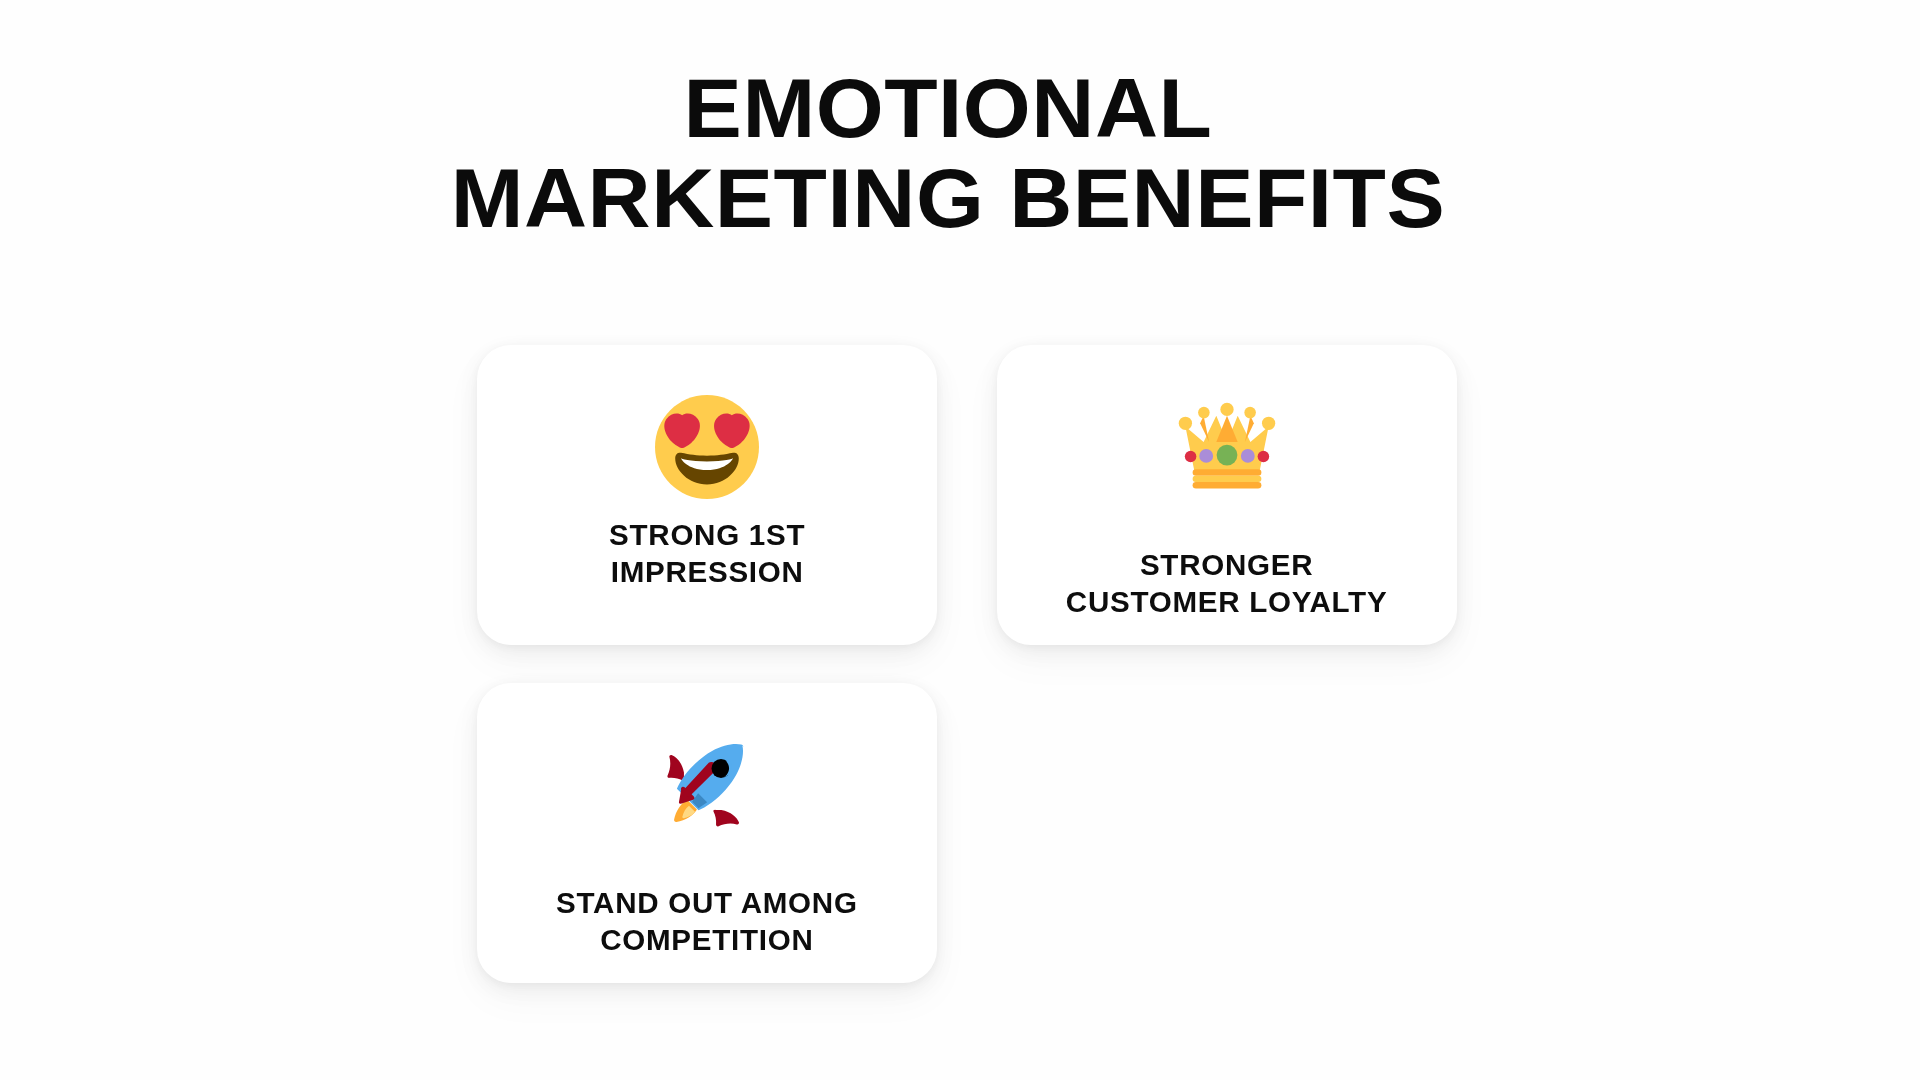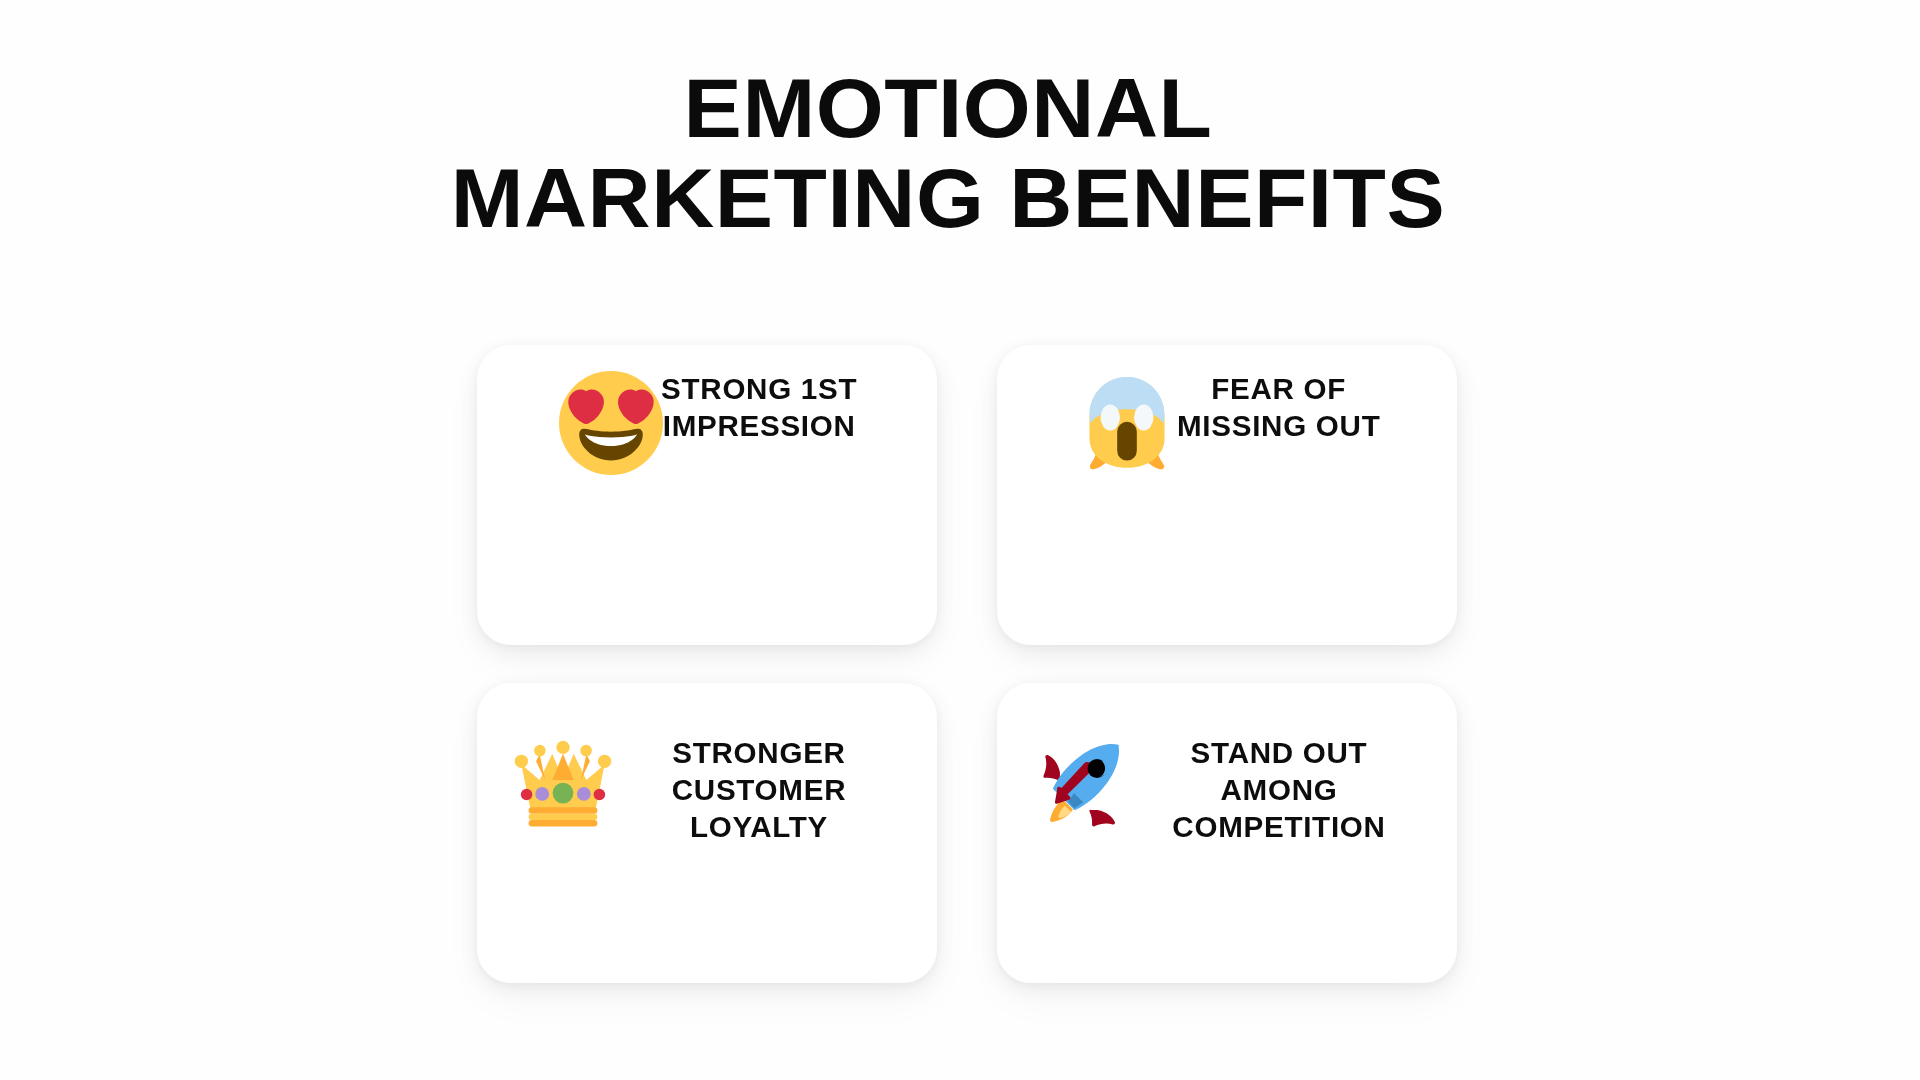--- a/index.html
+++ b/index.html
@@ -59,21 +59,22 @@
   }
   .card {
     position: relative;
     background: #ffffff;
     border-radius: 34px;
     box-shadow:
       0 6px 22px rgba(17, 17, 17, 0.055),
       0 2px 8px rgba(17, 17, 17, 0.04),
       0 16px 40px rgba(17, 17, 17, 0.035);
     display: flex;
-    flex-direction: row;
+    flex-direction: column;
+    align-items: center;
     justify-content: center;
     box-sizing: border-box;
     padding: 26px 34px 30px;
   }
   .card-icon {
     width: 104px;
     height: 104px;
     margin-bottom: 18px;
     display: flex;
     align-items: center;
@@ -118,35 +119,20 @@
           <path fill="#664500" d="M18 21c-3.623 0-6.027-.422-9-1-.679-.131-2 0-2 2 0 4 4.595 9 11 9 6.404 0 11-5 11-9 0-2-1.321-2.132-2-2-2.973.578-5.377 1-9 1z"></path>
           <path fill="#fff" d="M9 22s3 1 9 1 9-1 9-1-2 4-9 4-9-4-9-4z"></path>
           <path fill="#dd2e44" d="M14.829 8.324c-1.53-2.14-4.102-2.296-5.438-1.342-1.337-.954-3.908-.798-5.438 1.342-1.849 2.586.163 6.51 2.298 8.253 1.148.937 2.546 1.76 3.14 1.76s1.992-.823 3.14-1.76c2.134-1.743 4.147-5.667 2.298-8.253z"></path>
           <path fill="#dd2e44" d="M32.047 8.324c-1.53-2.14-4.102-2.296-5.438-1.342-1.337-.954-3.908-.798-5.438 1.342-1.849 2.586.163 6.51 2.298 8.253 1.148.937 2.546 1.76 3.14 1.76s1.992-.823 3.14-1.76c2.134-1.743 4.147-5.667 2.298-8.253z"></path>
         </svg>
       </div>
       <div class="card-label">STRONG 1ST
 IMPRESSION</div>
     </div>
 
-    <div class="card">
-      <div class="card-icon">
-        <svg viewBox="0 0 36 36" xmlns="http://www.w3.org/2000/svg" aria-hidden="true">
-          <path fill="#ffac33" d="M8.458 20.062c.05 4.296-.71 9.062-3.062 12.188-.688.914.062 2.062 1.25 1.75 3.438-.906 6.854-4.271 7.104-9.271.188-3.75-5.354-7.25-5.292-4.667z"></path>
-          <path fill="#ffac33" d="M27.542 20.062c-.05 4.296.71 9.062 3.062 12.188.688.914-.062 2.062-1.25 1.75-3.438-.906-6.854-4.271-7.104-9.271-.188-3.75 5.354-7.25 5.292-4.667z"></path>
-          <path fill="#ffcc4d" d="M18 3.5c-7.18 0-13 5.82-13 13v6.75c0 6.213 5.82 10.25 13 10.25s13-4.037 13-10.25V16.5c0-7.18-5.82-13-13-13z"></path>
-          <path fill="#bdddf4" d="M18 2c-7.18 0-13 5.82-13 13 0 1.08.132 2.127.38 3.13C6.93 15.29 11.9 13.2 18 13.2s11.07 2.09 12.62 4.93c.248-1.003.38-2.05.38-3.13 0-7.18-5.82-13-13-13z"></path>
-          <ellipse fill="#f5f8fa" cx="12.2" cy="16.1" rx="3.35" ry="4.5"></ellipse>
-          <ellipse fill="#f5f8fa" cx="23.8" cy="16.1" rx="3.35" ry="4.5"></ellipse>
-          <rect fill="#664500" x="14.6" y="17.6" width="6.8" height="13.4" rx="3.4"></rect>
-        </svg>
-      </div>
-      <div class="card-label">FEAR OF
-MISSING OUT</div>
-    </div>
 
     <div class="card row2">
       <div class="card-icon">
         <svg viewBox="0 0 36 36" xmlns="http://www.w3.org/2000/svg" aria-hidden="true">
           <path fill="#ffcc4d" d="M3.6 10.2l3.1 15.4h22.6l3.1-15.4-6.3 5.4-4.4-9.1-3.7 9.1-3.7-9.1-4.4 9.1z"></path>
           <path fill="#ffac33" d="M18 6.5l-3.7 9.1h7.4z"></path>
           <path fill="#ffac33" d="M9.9 6.5l-1.2 2.6 3.1 6.5z"></path>
           <path fill="#ffac33" d="M26.1 6.5l1.2 2.6-3.1 6.5z"></path>
           <circle fill="#ffcc4d" cx="3.6" cy="9.1" r="2.3"></circle>
           <circle fill="#ffcc4d" cx="32.4" cy="9.1" r="2.3"></circle>

